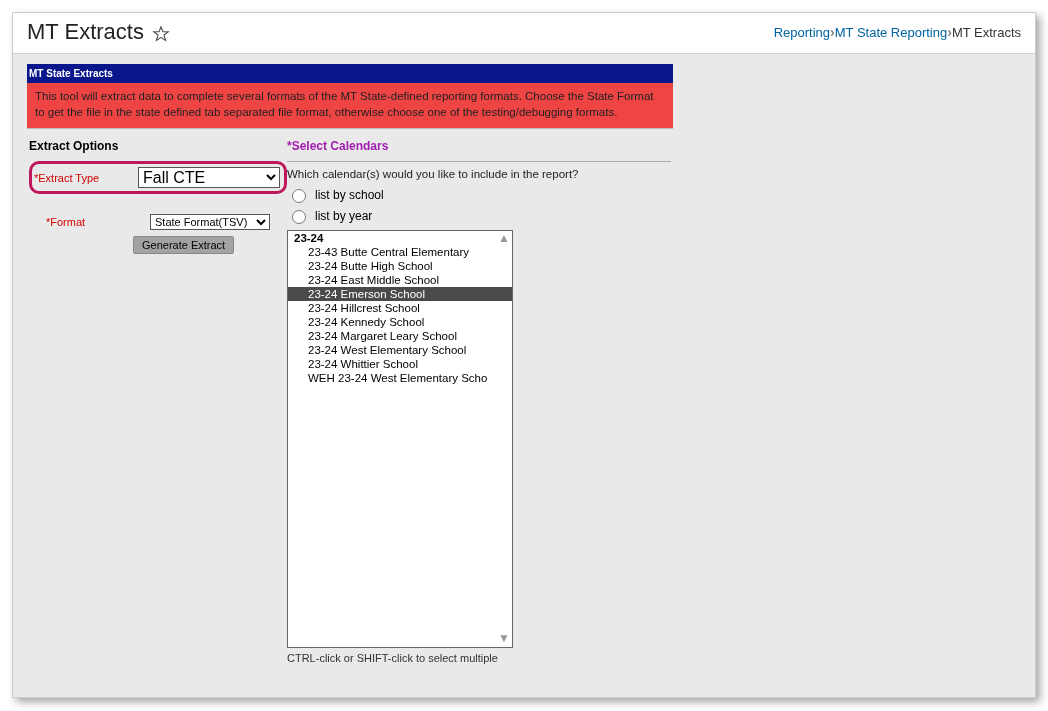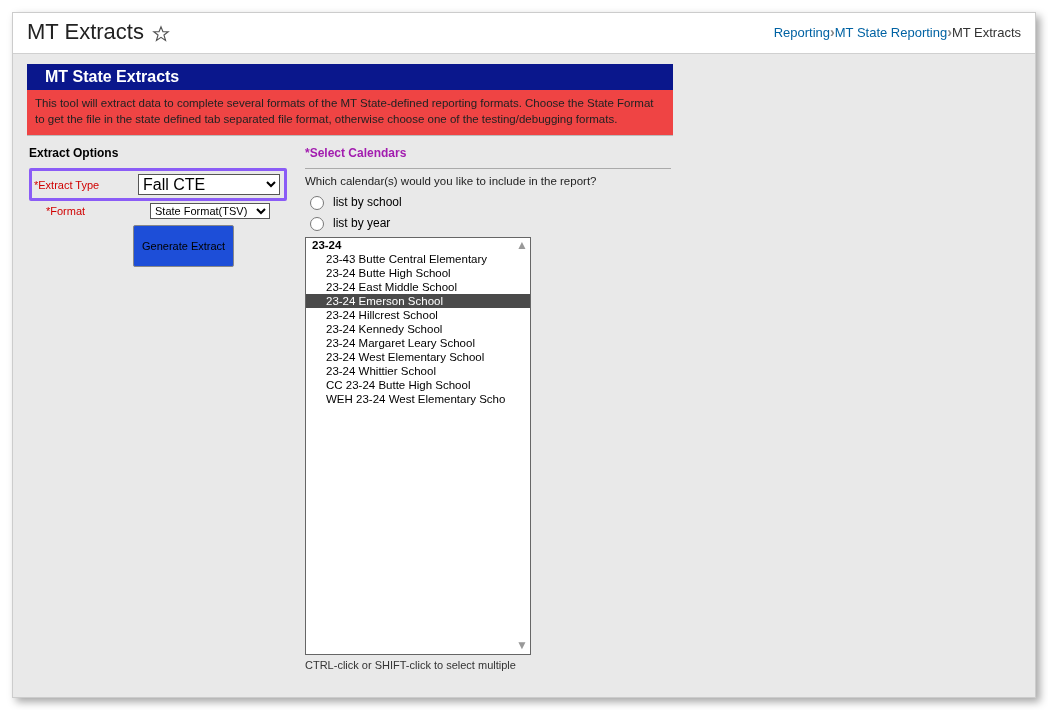--- a/index.html
+++ b/index.html
@@ -56,35 +56,34 @@
     font-weight: bold;
   }
   .panel {
     margin: 10px 14px 0 14px;
     width: 646px;
   }
   .panel-header {
     background: #0a178c;
     color: #fff;
     font-weight: bold;
-    font-size: 16px;
-    padding: 4px 18px;
+    font-size: 10px;
+    padding: 4px 2px;
   }
   .panel-desc {
     background: #ef4444;
     border-bottom: 1px solid #bbb;
     padding: 6px 8px 8px 8px;
     font-size: 11.5px;
     color: #222;
     line-height: 1.35;
   }
   .form-area {
     padding: 6px 2px 0 2px;
     display: flex;
-    gap: 18px;
     align-items: flex-start;
   }
   .col-left {
     width: 258px;
     flex-shrink: 0;
   }
   .col-right {
     flex: 1;
   }
   .section-title {
@@ -92,24 +91,24 @@
     font-size: 12px;
     margin: 4px 0 8px 0;
   }
   .req-section-title {
     color: #a21caf;
     font-weight: bold;
     font-size: 12px;
     margin: 4px 0 8px 0;
   }
   .highlight-box {
-    border: 3px solid #8b5cf6;
-    border-radius: 2px;
+    border: 3px solid #be185d;
+    border-radius: 10px;
     padding: 3px 4px 3px 2px;
-    margin-bottom: 2px;
+    margin-bottom: 20px;
   }
   .form-row {
     display: flex;
     align-items: center;
     gap: 6px;
   }
   .left-label-col {
     width: 98px;
     flex-shrink: 0;
     text-align: left;
@@ -123,22 +122,22 @@
     border:1px solid #555;
   }
   select.narrow {
     width: 120px;
     font-size: 11px;
     background:#fff;
     border:1px solid #555;
   }
   button.gen {
     font-size: 11px;
-    padding: 14px 8px;
-    background: #1d4ed8;
+    padding: 2px 8px;
+    background: #a3a3a3;
     border: 1px solid #888;
     border-radius: 2px;
     cursor: pointer;
   }
   .right-hr {
     border: none;
     border-top: 1px solid #aaa;
     margin: 0 0 6px 0;
   }
   .prompt {
@@ -288,21 +287,20 @@
               <li class="group">23-24</li>
               <li class="child">23-43 Butte Central Elementary</li>
               <li class="child">23-24 Butte High School</li>
               <li class="child">23-24 East Middle School</li>
               <li class="child selected">23-24 Emerson School</li>
               <li class="child">23-24 Hillcrest School</li>
               <li class="child">23-24 Kennedy School</li>
               <li class="child">23-24 Margaret Leary School</li>
               <li class="child">23-24 West Elementary School</li>
               <li class="child">23-24 Whittier School</li>
-              <li class="child">CC 23-24 Butte High School</li>
               <li class="child">WEH 23-24 West Elementary Scho</li>
             </ul>
           <span class="lb-scroll-down">▼</span>
         </div>
 
         <div class="hint">CTRL-click or SHIFT-click to select multiple</div>
       </div>
 
     </div>
 

